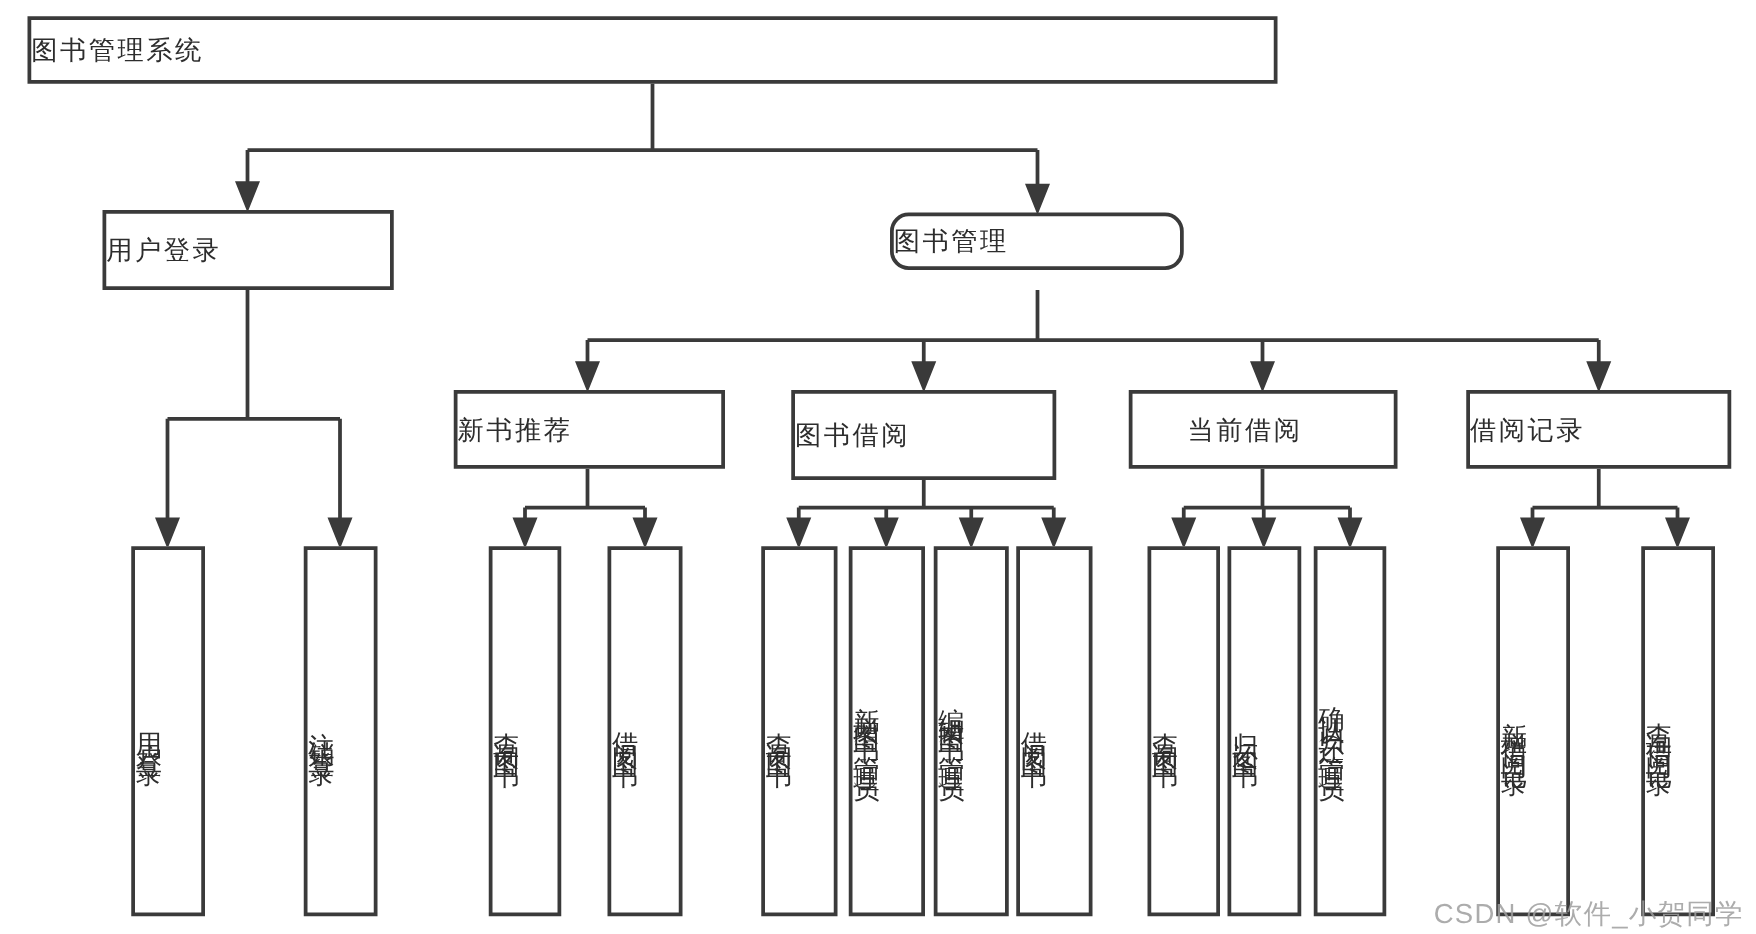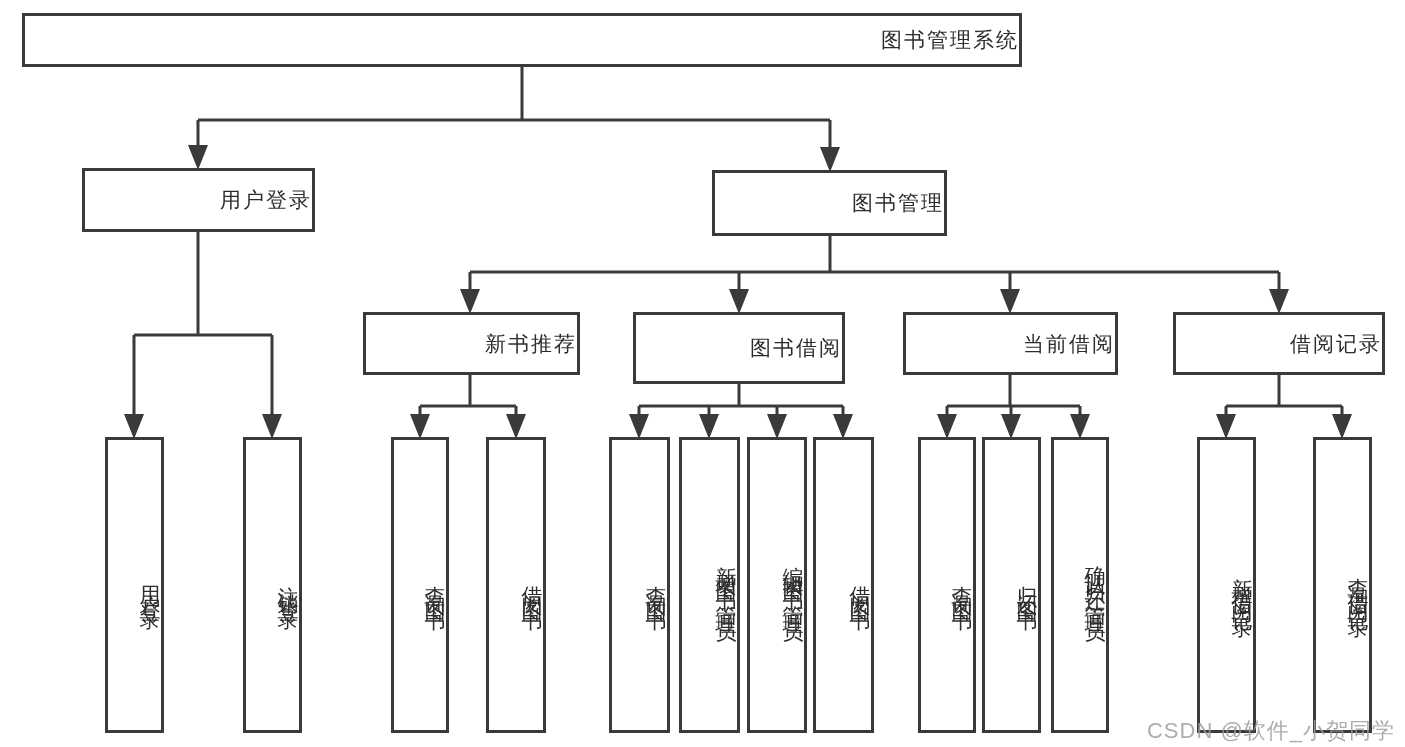--- a/index.html
+++ b/index.html
@@ -10,38 +10,38 @@
     background:#ffffff;
     font-family:"Liberation Sans","DejaVu Sans",sans-serif;
     overflow:hidden;
   }
   svg.wires{position:absolute;left:0;top:0;z-index:1;}
   .box{
     position:absolute;
     box-sizing:border-box;
     background:#ffffff;
     border:3px solid #3a3a3a;
-    display:flex;align-items:center;justify-content:flex-end;
+    display:flex;align-items:center;justify-content:flex-start;
     z-index:2;
   }
   .hlabel{
     font-size:21px;color:#2d2d2d;letter-spacing:2px;white-space:nowrap;
   }
   .vtext{
     writing-mode:vertical-rl;
     font-size:21px;color:#2d2d2d;letter-spacing:8px;
     line-height:1;white-space:nowrap;
   }
   
   .n-root   {left:22px;  top:13px;  width:1000px;height:54px;}
   .n-login  {left:82px;  top:168px; width:233px; height:64px;}
-  .n-mgmt   {left:712px; top:170px; width:235px; height:66px;}
+  .n-mgmt   {left:712px; top:170px; width:235px; height:46px;border-radius:15px;}
   .n-newrec {left:363px; top:312px; width:217px; height:63px;}
   .n-borrow {left:633px; top:312px; width:212px; height:72px;}
-  .n-current{left:903px; top:312px; width:215px; height:63px;}
+  .n-current{left:903px; top:312px; width:215px; height:63px;padding-left:44px;}
   .n-records{left:1173px;top:312px; width:212px; height:63px;}
   
   .leaf{top:437px;height:296px;}
   .watermark{
     position:absolute;
     right:10px;top:716px;
     z-index:5;
     font-size:22px;
     color:rgba(158,158,158,0.85);
     letter-spacing:1px;

